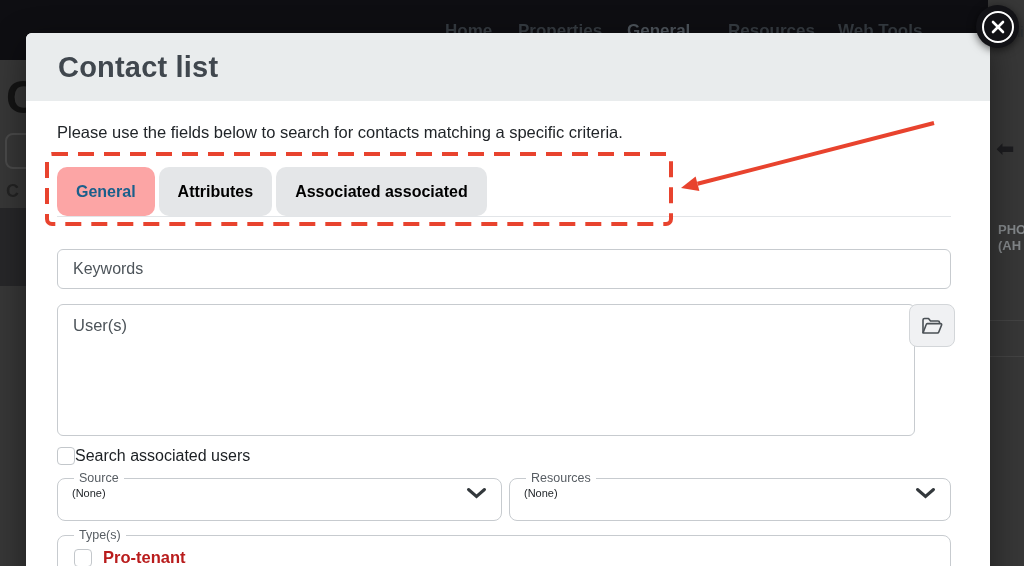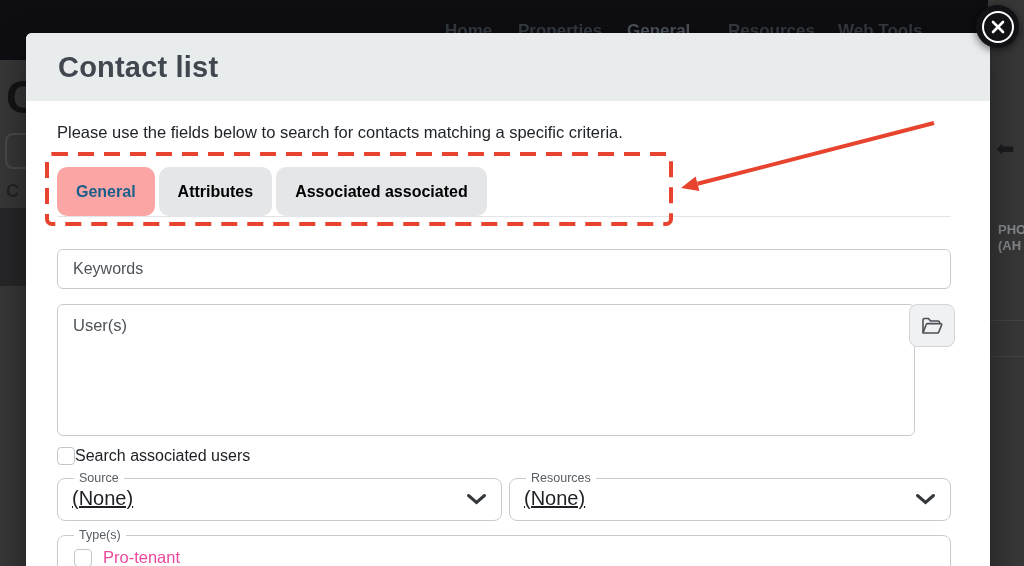--- a/index.html
+++ b/index.html
@@ -118,26 +118,26 @@
   }
   fieldset.outlined legend {
     font-size: 12.5px; color: #575d63; padding: 0 5px; margin-left: 2px; line-height: 14px;
   }
   .fs-source { width: 445px; }
   .fs-category { width: 442px; }
   .select-display {
     display: flex; justify-content: space-between; align-items: center;
     margin-top: 2px; cursor: pointer;
   }
-  .select-value { font-size: 20px; color: #1d2125; text-decoration: underline; }
+  .select-value { font-size: 11px; color: #1d2125; }
   .chevron-svg { flex: 0 0 auto; }
 
   .fs-types { width: 894px; margin-top: 7px; height: 56px; }
   .types-option { display: flex; align-items: center; gap: 11px; margin-top: 6px; padding-left: 2px; }
-  .types-label { font-size: 16.5px; color: #ec4899; font-weight: 400; }
+  .types-label { font-size: 16.5px; color: #b91c1c; font-weight: 700; }
 
   
   .annotation-layer {
     position: absolute; top: 0; left: 0; width: 1024px; height: 566px;
     z-index: 25; pointer-events: none;
   }
 
   
   .close-button {
     position: absolute; top: 5px; left: 976px; width: 43px; height: 43px;

